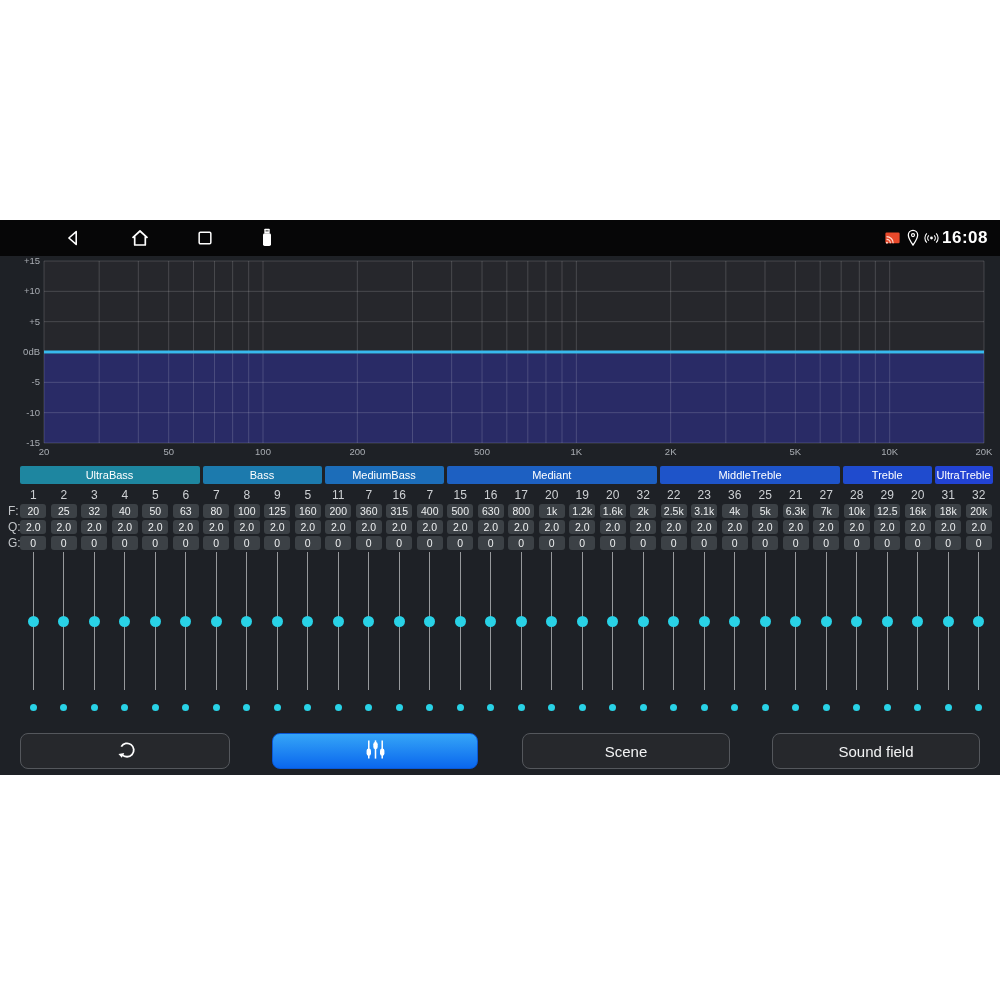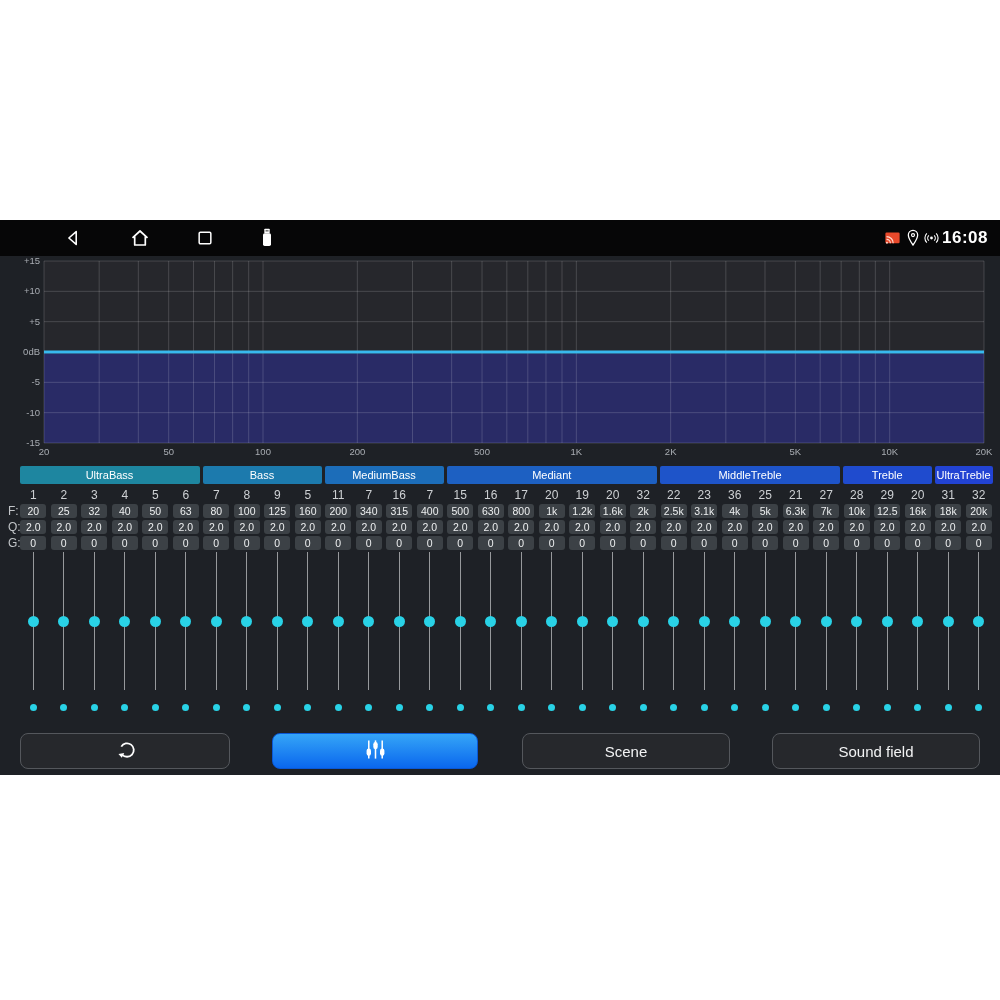--- a/index.html
+++ b/index.html
@@ -257,21 +257,21 @@
         <div class="num">11</div>
         <div class="vbox fbox">200</div>
         <div class="vbox qbox">2.0</div>
         <div class="vbox gbox">0</div>
         <div class="track"></div>
         <div class="thumb" style="background: rgb(41, 210, 230);"></div>
         <div class="sdot" style="background: rgb(41, 210, 230);"></div>
       </div>
       <div class="strip">
         <div class="num">7</div>
-        <div class="vbox fbox">340</div>
+        <div class="vbox fbox">360</div>
         <div class="vbox qbox">2.0</div>
         <div class="vbox gbox">0</div>
         <div class="track"></div>
         <div class="thumb" style="background: rgb(41, 210, 230);"></div>
         <div class="sdot" style="background: rgb(41, 210, 230);"></div>
       </div>
       <div class="strip">
         <div class="num">16</div>
         <div class="vbox fbox">315</div>
         <div class="vbox qbox">2.0</div>

